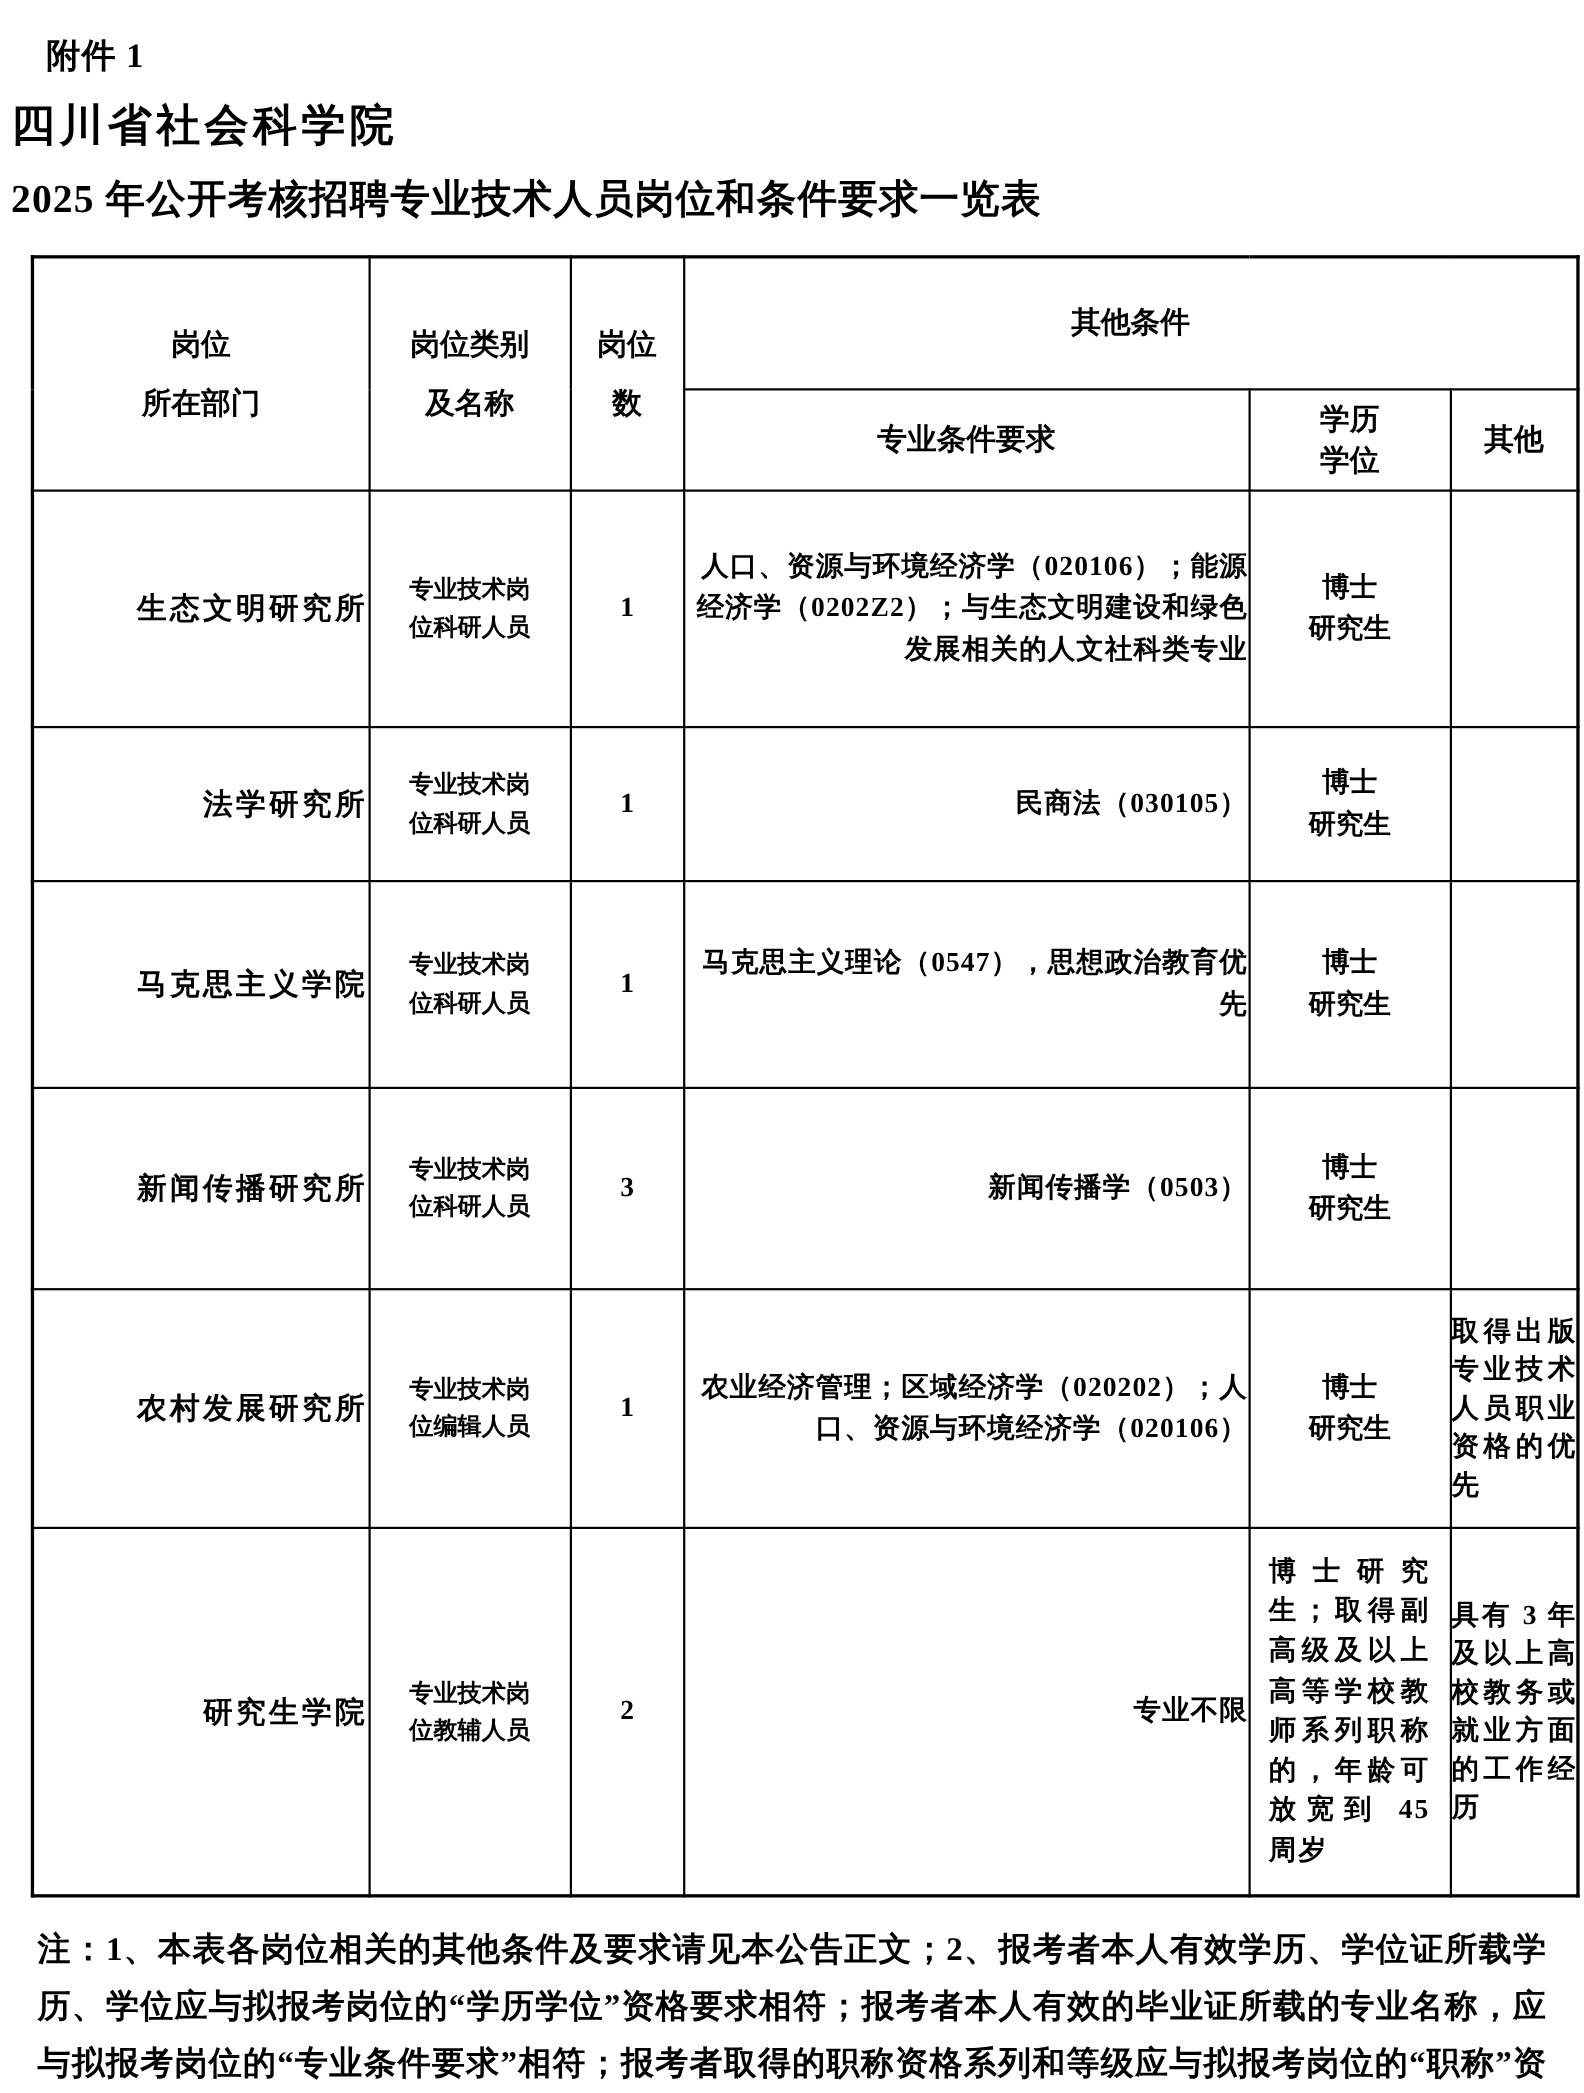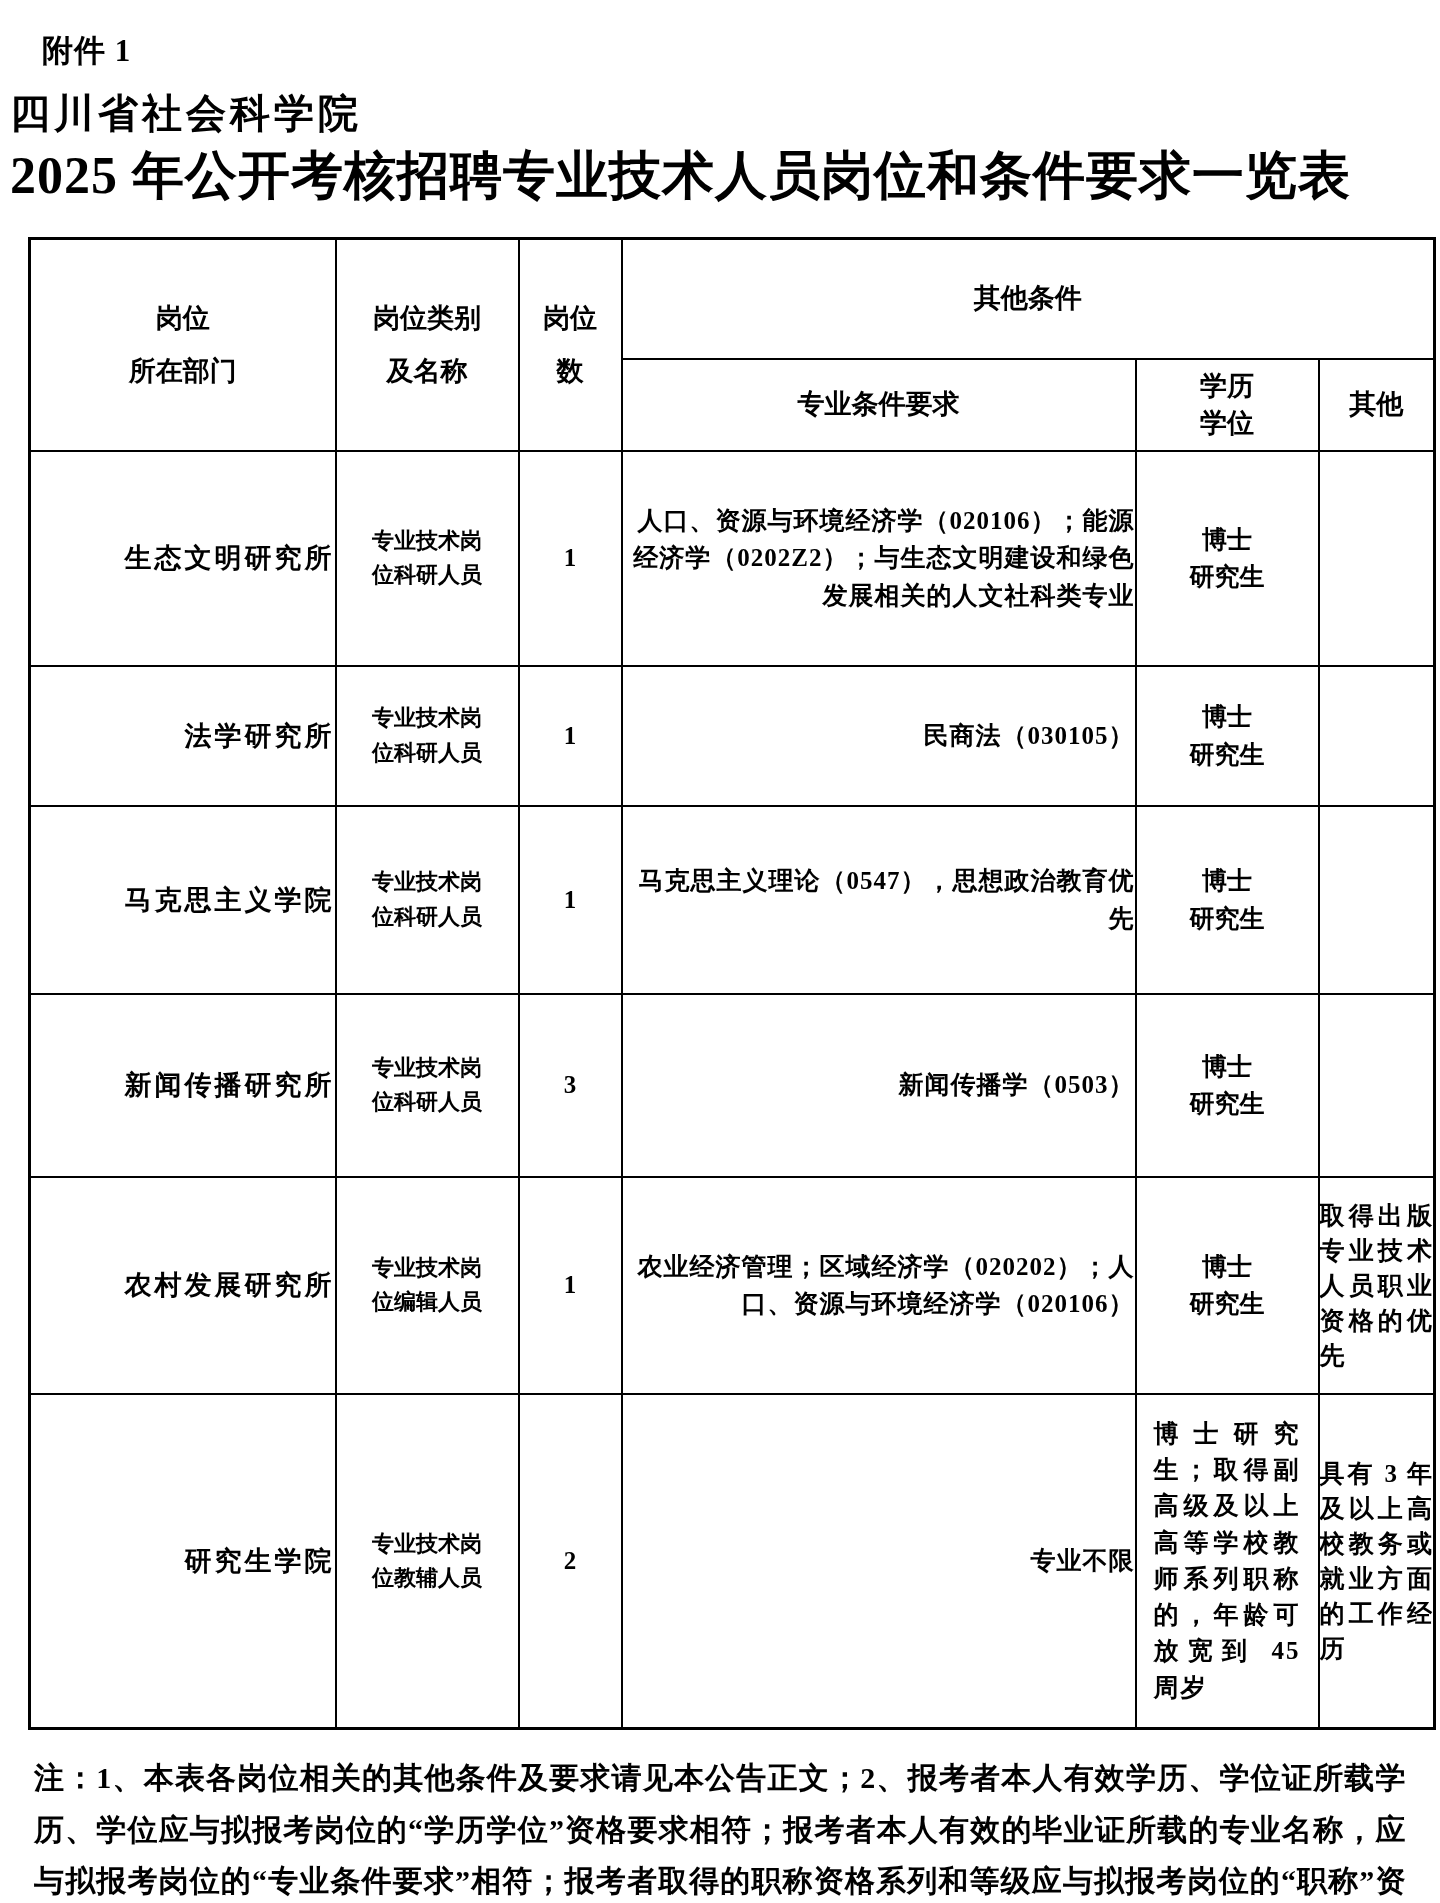--- a/index.html
+++ b/index.html
@@ -10,21 +10,21 @@
     -webkit-font-smoothing:antialiased;
     overflow:hidden;
   }
   .page{position:relative;width:1440px;height:1903px;}
   .attachment{
     padding:30px 0 0 42px;
     font-size:31px;letter-spacing:1px;
   }
   .titles{width:1160px;margin:6px 0 0 10px;}
   .t1{font-size:40px;letter-spacing:4px;margin-top:14px;}
-  .t2{font-size:52px;letter-spacing:1px;margin-top:0;white-space:nowrap;}
+  .t2{font-size:36px;letter-spacing:1px;margin-top:16px;white-space:nowrap;}
 
   table.positions{
     border-collapse:collapse;
     table-layout:fixed;
     margin:26px 0 0 28px;
     width:1405px;
     border:3px solid #000;
   }
   table.positions th, table.positions td{
     border:2px solid #000;

